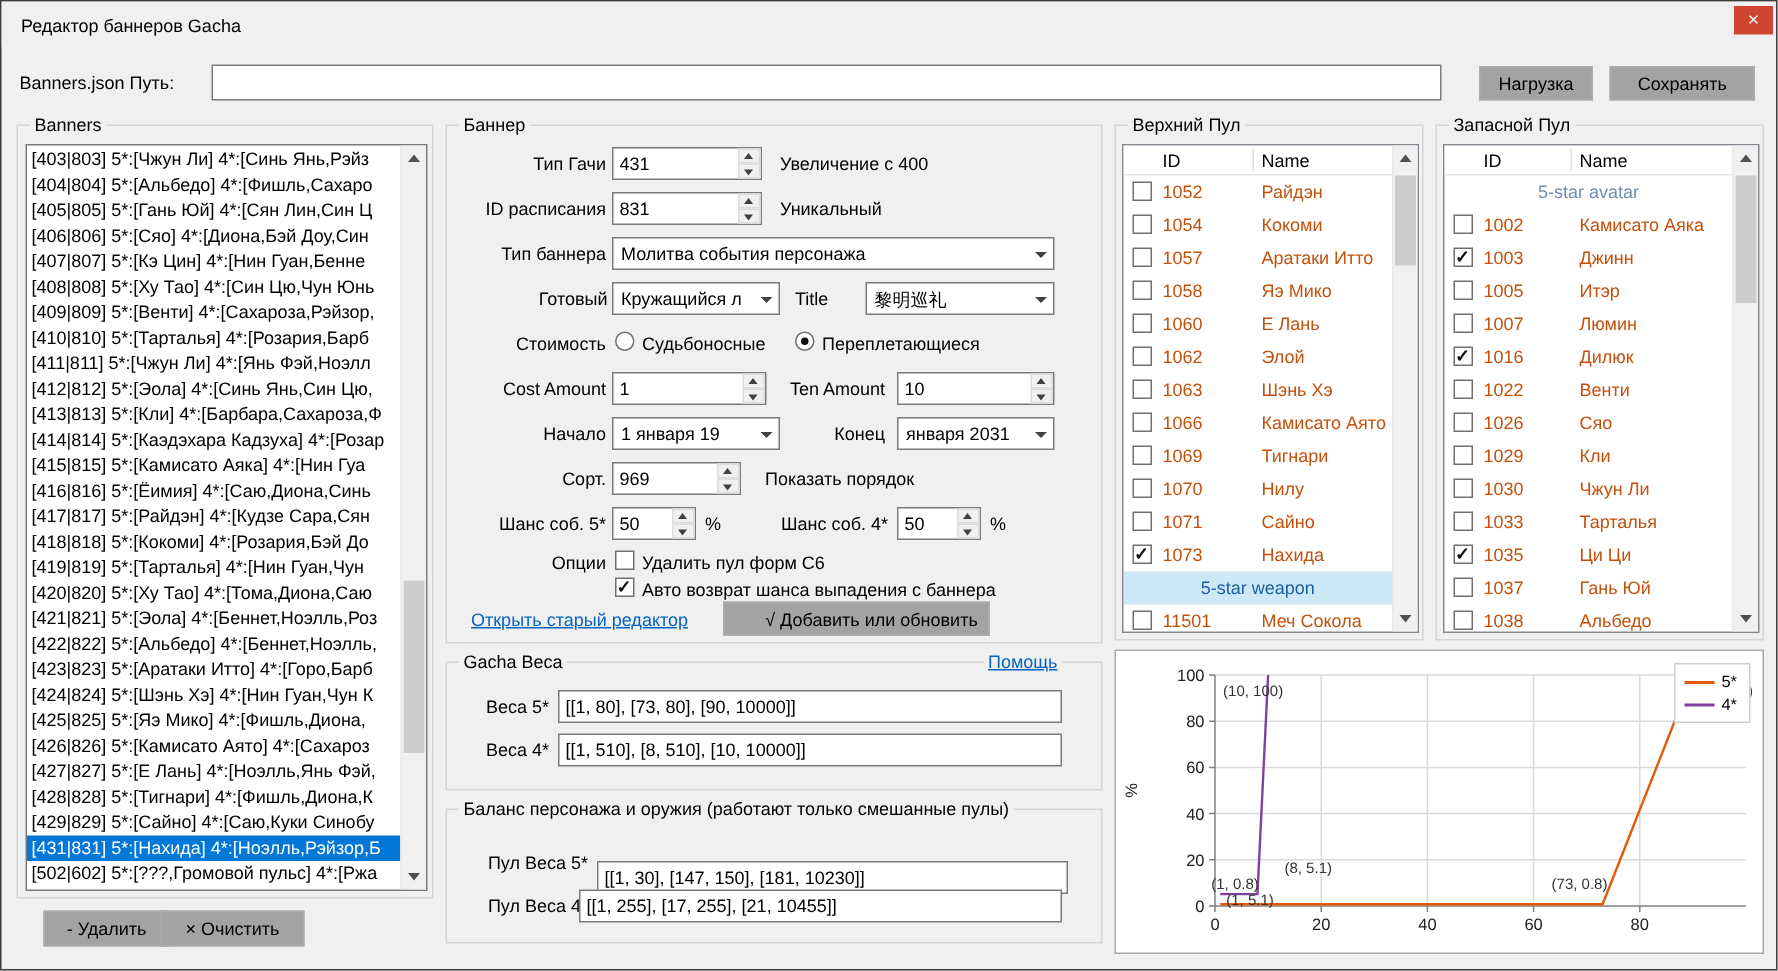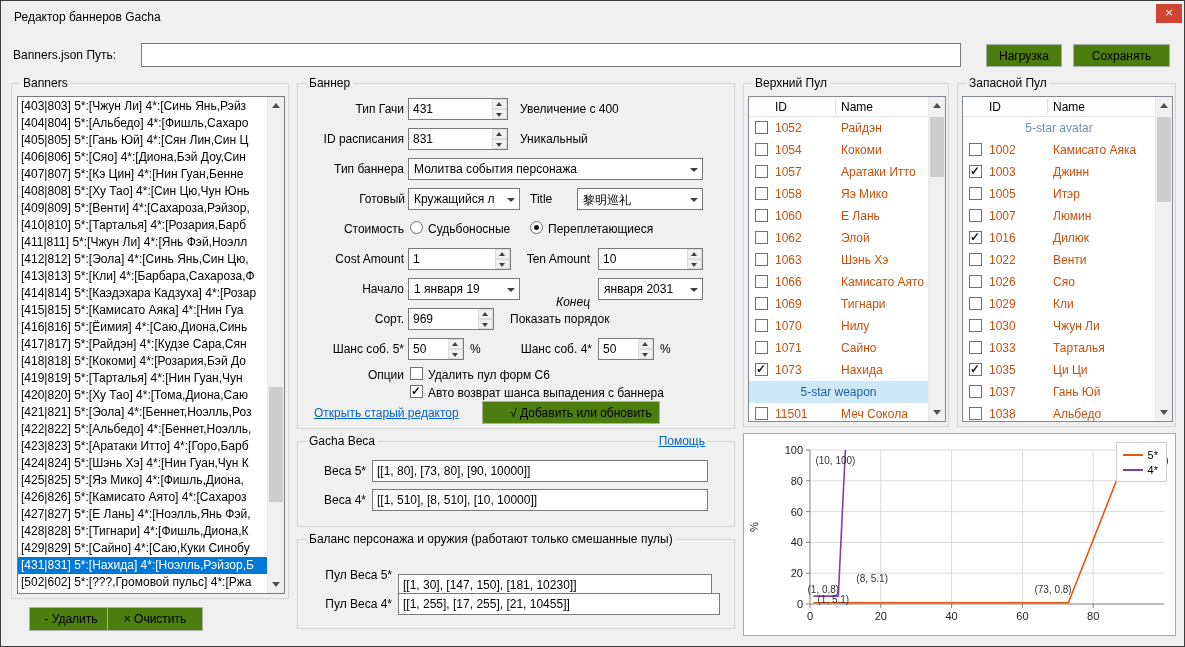--- a/index.html
+++ b/index.html
@@ -10,21 +10,21 @@
 .titlebar { position:absolute; left:0; top:0; right:0; height:30px; background:#f0f0f0; }
 .title-text { position:absolute; left:13px; top:9px; white-space:nowrap; }
 .close-btn { position:absolute; top:3px; right:2px; width:26px; height:19px; background:var(--close,#ce4632); color:#fff; font-size:13px; text-align:center; line-height:17px; cursor:pointer; }
 
 .lbl { position:absolute; white-space:nowrap; }
 .r { text-align:right; }
 
 .textbox { position:absolute; background:#fff; border:1px solid #7a7a7a; height:22px; font:12px "Liberation Sans",sans-serif; padding:0 4px; }
 div.textbox { line-height:20px; white-space:nowrap; overflow:hidden; }
 
-.btn { position:absolute; background:#4d7c0f; border:1px solid #adadad; font:12px "Liberation Sans",sans-serif; text-align:center; cursor:pointer; }
+.btn { position:absolute; background:#a3a3a3; border:1px solid #adadad; font:12px "Liberation Sans",sans-serif; text-align:center; cursor:pointer; }
 
 .numeric { position:absolute; background:#fff; border:1px solid #7a7a7a; height:22px; }
 .numeric .val { position:absolute; left:4px; top:3px; }
 .spin { position:absolute; right:0; top:0; bottom:0; width:15px; }
 .spin i { position:absolute; left:0; right:0; height:50%; background:#f0f0f0; border:1px solid #dcdcdc; }
 .spin i.up{top:0} .spin i.dn{bottom:0}
 .spin i.up::after{content:"";position:absolute;left:3px;top:2px;border-left:3px solid transparent;border-right:3px solid transparent;border-bottom:4px solid #404040;}
 .spin i.dn::after{content:"";position:absolute;left:3px;top:3px;border-left:3px solid transparent;border-right:3px solid transparent;border-top:4px solid #404040;}
 
 .combo { position:absolute; background:#fff; border:1px solid #7a7a7a; height:22px; }
@@ -199,21 +199,21 @@
           <i class="up"></i>
           <i class="dn"></i>
         </span>
     </div>
 
     <span class="lbl r" style="left:2px;top:198px;width:104px;">Начало</span>
     <div class="combo" style="left:110px;top:194px;width:112px;">
       <span class="val">1 января 19</span>
       <span class="arrow"></span>
     </div>
-    <span class="lbl r" style="left:204px;top:211px;width:88px;font-style:italic;">Конец</span>
+    <span class="lbl r" style="left:204px;top:198px;width:88px;">Конец</span>
     <div class="combo" style="left:300px;top:194px;width:105px;">
       <span class="val">января 2031</span>
       <span class="arrow"></span>
     </div>
 
     <span class="lbl r" style="left:2px;top:228px;width:104px;">Сорт.</span>
     <div class="numeric" style="left:110px;top:224px;width:86px;">
       <span class="val">969</span>
       <span class="spin">
           <i class="up"></i>
@@ -258,21 +258,21 @@
     <div class="textbox" style="left:74px;top:18px;width:336px;">[[1, 80], [73, 80], [90, 10000]]</div>
     <span class="lbl r" style="left:6px;top:51px;width:62px;">Веса 4*</span>
     <div class="textbox" style="left:74px;top:47px;width:336px;">[[1, 510], [8, 510], [10, 10000]]</div>
   </div>
 
   <div class="group" style="left:296px;top:538px;width:438px;height:90px;">
     <span class="group-label">Баланс персонажа и оружия (работают только смешанные пулы)</span>
     <span class="lbl r" style="left:6px;top:28px;width:88px;">Пул Веса 5*</span>
     <div class="textbox" style="left:100px;top:24px;width:314px;margin-top:10px;">[[1, 30], [147, 150], [181, 10230]]</div>
     <span class="lbl r" style="left:6px;top:57px;width:88px;">Пул Веса 4*</span>
-    <div class="textbox" style="left:100px;top:53px;width:322px;">[[1, 255], [17, 255], [21, 10455]]</div>
+    <div class="textbox" style="left:88px;top:53px;width:322px;">[[1, 255], [17, 255], [21, 10455]]</div>
   </div>
 
   <div class="group" style="left:742px;top:82px;width:206px;height:344px;">
     <span class="group-label">Верхний Пул</span>
     <div class="pool-table" id="upper-table" style="left:4px;top:12px;width:198px;height:326px;">
       <div class="pool-header">
         <span class="h-id">ID</span>
         <span class="h-name">Name</span>
         <span class="h-div"></span>
       </div>

